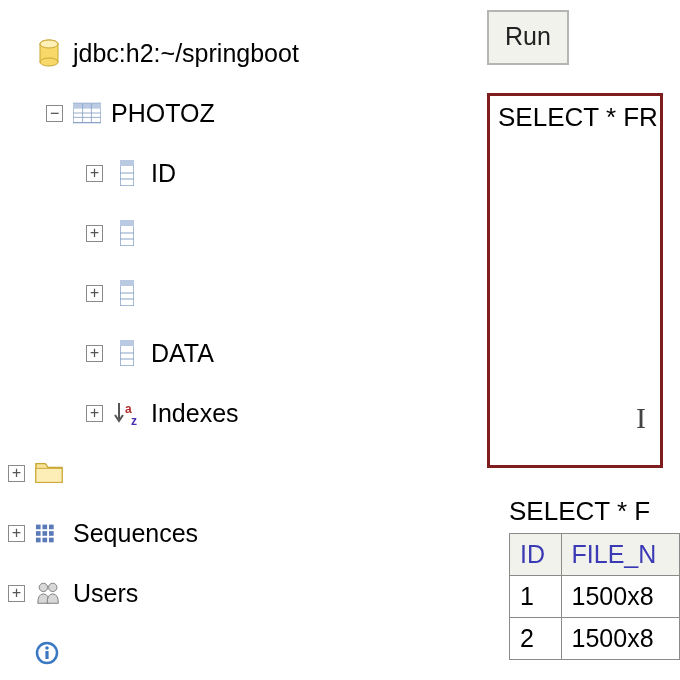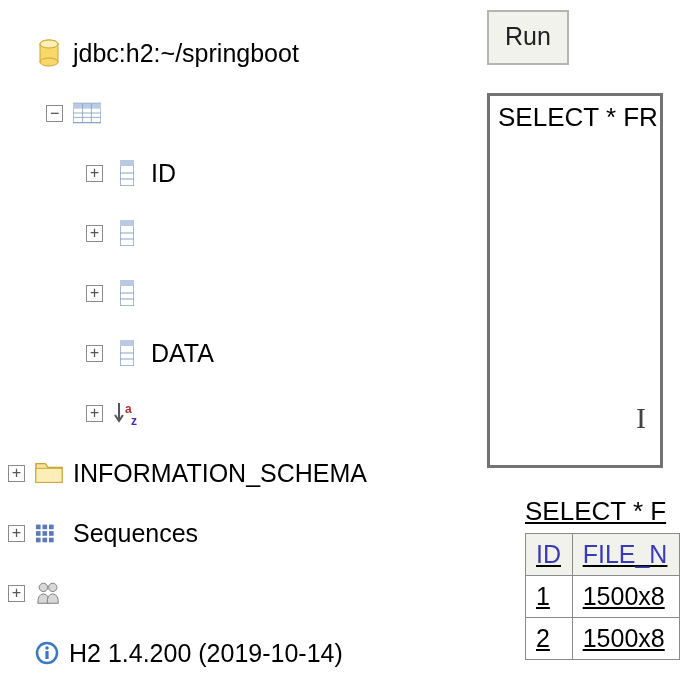--- a/index.html
+++ b/index.html
@@ -80,44 +80,43 @@
   .btn {
     background: #f2f2ed;
     border: 2px solid #b5b5b1;
     padding: 10px 16px 12px 16px;
     font-size: 25px;
     font-family: inherit;
     color: #222;
     cursor: pointer;
   }
   .sqlbox {
-    border: 3px solid #737373;
+    border: 3px solid #7f1d1d;
     width: 176px;
     height: 375px;
     box-sizing: border-box;
     padding: 6px 8px;
     font-size: 26px;
     overflow: hidden;
     white-space: nowrap;
     position: relative;
     margin-left: 2px;
   }
   .cursor {
     position: absolute;
     right: 14px;
     bottom: 30px;
     font-size: 30px;
     color: #444;
     font-family: "Times New Roman", serif;
   }
   .results {
-    margin-left: 40px;
+    margin-left: 24px;
     display: flex;
     flex-direction: column;
-    text-decoration: underline;
   }
   .res-sql {
     font-size: 26px;
     margin-bottom: 6px;
     white-space: nowrap;
   }
   table.results-table {
     border-collapse: collapse;
   }
   table.results-table th, table.results-table td {
@@ -159,20 +158,21 @@
       <span class="ico">
         <svg width="32" height="22" viewBox="0 0 32 22">
           <rect x="0" y="0" width="32" height="22" fill="#fff" stroke="#8aa3c6" stroke-width="1.5"></rect>
           <rect x="0" y="0" width="32" height="6" fill="#b9cae2"></rect>
           <line x1="0" y1="11" x2="32" y2="11" stroke="#8aa3c6"></line>
           <line x1="0" y1="16" x2="32" y2="16" stroke="#8aa3c6"></line>
           <line x1="11" y1="0" x2="11" y2="22" stroke="#8aa3c6"></line>
           <line x1="21" y1="0" x2="21" y2="22" stroke="#8aa3c6"></line>
         </svg>
       </span>
+      <span class="txt">PHOTOZ</span>
     </div>
 
     <div class="node indent-2">
       <span class="exp">+</span>
       <span class="ico">
         <svg width="14" height="26" viewBox="0 0 14 26">
           <rect x="0" y="0" width="14" height="26" fill="#fff" stroke="#8aa3c6" stroke-width="1.5"></rect>
           <rect x="0" y="0" width="14" height="6" fill="#b9cae2"></rect>
           <line x1="0" y1="13" x2="14" y2="13" stroke="#8aa3c6"></line>
           <line x1="0" y1="19" x2="14" y2="19" stroke="#8aa3c6"></line>
@@ -221,31 +221,31 @@
     <div class="node indent-2">
       <span class="exp">+</span>
       <span class="ico">
         <svg width="28" height="28" viewBox="0 0 28 28">
           <line x1="6" y1="4" x2="6" y2="20" stroke="#555" stroke-width="2"></line>
           <polyline points="2,16 6,22 10,16" fill="none" stroke="#555" stroke-width="2"></polyline>
           <text x="12" y="14" font-size="12" font-weight="bold" fill="#b32d2d">a</text>
           <text x="18" y="26" font-size="12" font-weight="bold" fill="#4a2db3">z</text>
         </svg>
       </span>
+      <span class="txt">Indexes</span>
     </div>
 
     <div class="node">
       <span class="exp">+</span>
       <span class="ico">
         <svg width="30" height="24" viewBox="0 0 30 24">
           <path d="M1 6 L1 22 L29 22 L29 6 L14 6 L11 2 L1 2 Z" fill="#f7e49a" stroke="#caa632" stroke-width="1.5"></path>
           <rect x="1" y="7" width="28" height="15" fill="#fceeb6" stroke="#caa632" stroke-width="1"></rect>
         </svg>
       </span>
-      <span class="txt">INFORMATION_SCHEMA</span>
     </div>
 
     <div class="node">
       <span class="exp">+</span>
       <span class="ico">
         <svg width="30" height="22" viewBox="0 0 30 22">
           <g fill="#5a7bb8">
             <rect x="1" y="2" width="5" height="5"></rect>
               <rect x="8" y="2" width="5" height="5"></rect>
               <rect x="15" y="2" width="5" height="5"></rect>
@@ -266,32 +266,32 @@
       <span class="ico">
         <svg width="30" height="26" viewBox="0 0 30 26">
           <g fill="#d8d8d8" stroke="#7a7a7a" stroke-width="1">
             <circle cx="9" cy="7" r="4.5"></circle>
               <path d="M3 24 Q3 14 9 14 Q15 14 15 24 Z"></path>
             <circle cx="19" cy="7" r="4.5"></circle>
               <path d="M13 24 Q13 14 19 14 Q25 14 25 24 Z"></path>
           </g>
         </svg>
       </span>
+      <span class="txt">Users</span>
     </div>
 
     <div class="node">
       <span class="exp-blank"></span>
       <span class="ico" style="width:24px">
         <svg width="24" height="24" viewBox="0 0 24 24">
           <circle cx="12" cy="12" r="10" fill="none" stroke="#3a78c2" stroke-width="2.5"></circle>
           <circle cx="12" cy="7" r="1.8" fill="#3a78c2"></circle>
           <rect x="10.4" y="10" width="3.2" height="8" fill="#3a78c2"></rect>
         </svg>
       </span>
-      <span class="txt">H2 1.4.200 (2019-10-14)</span>
     </div>
 
   </div>
 
   <div class="right">
     <div class="toolbar">
       <button class="btn">Run</button>
     </div>
 
     <div class="sqlbox">

